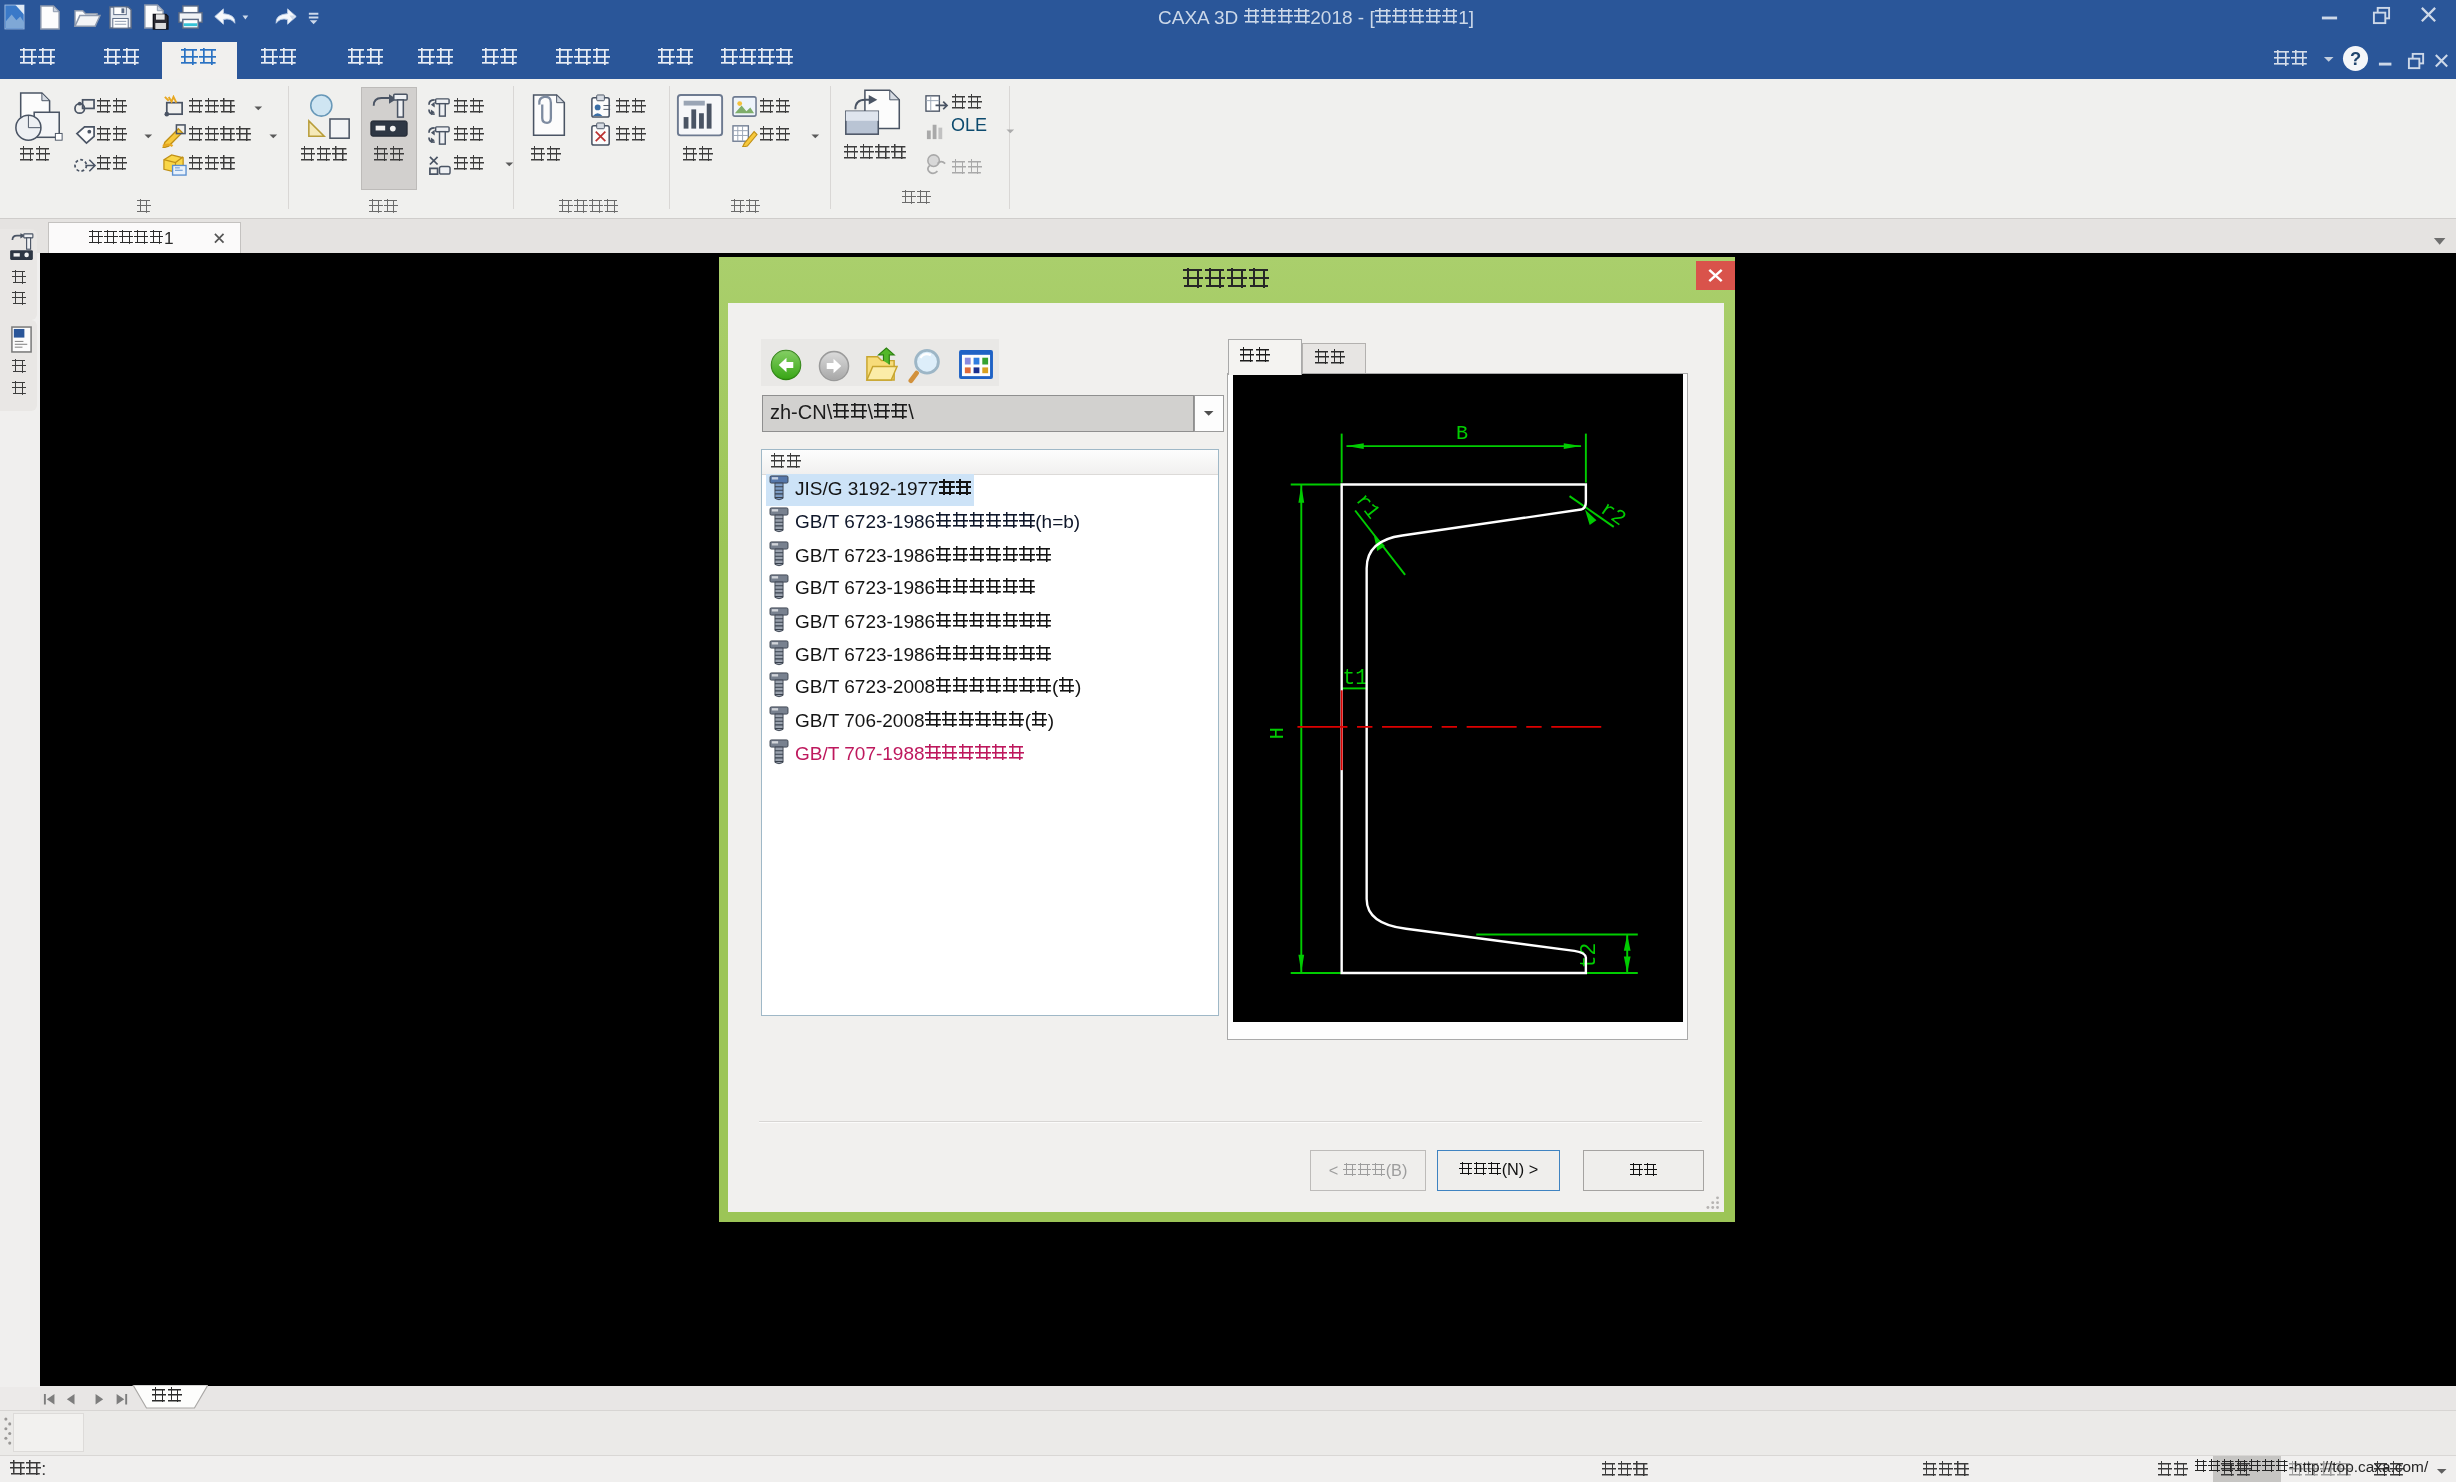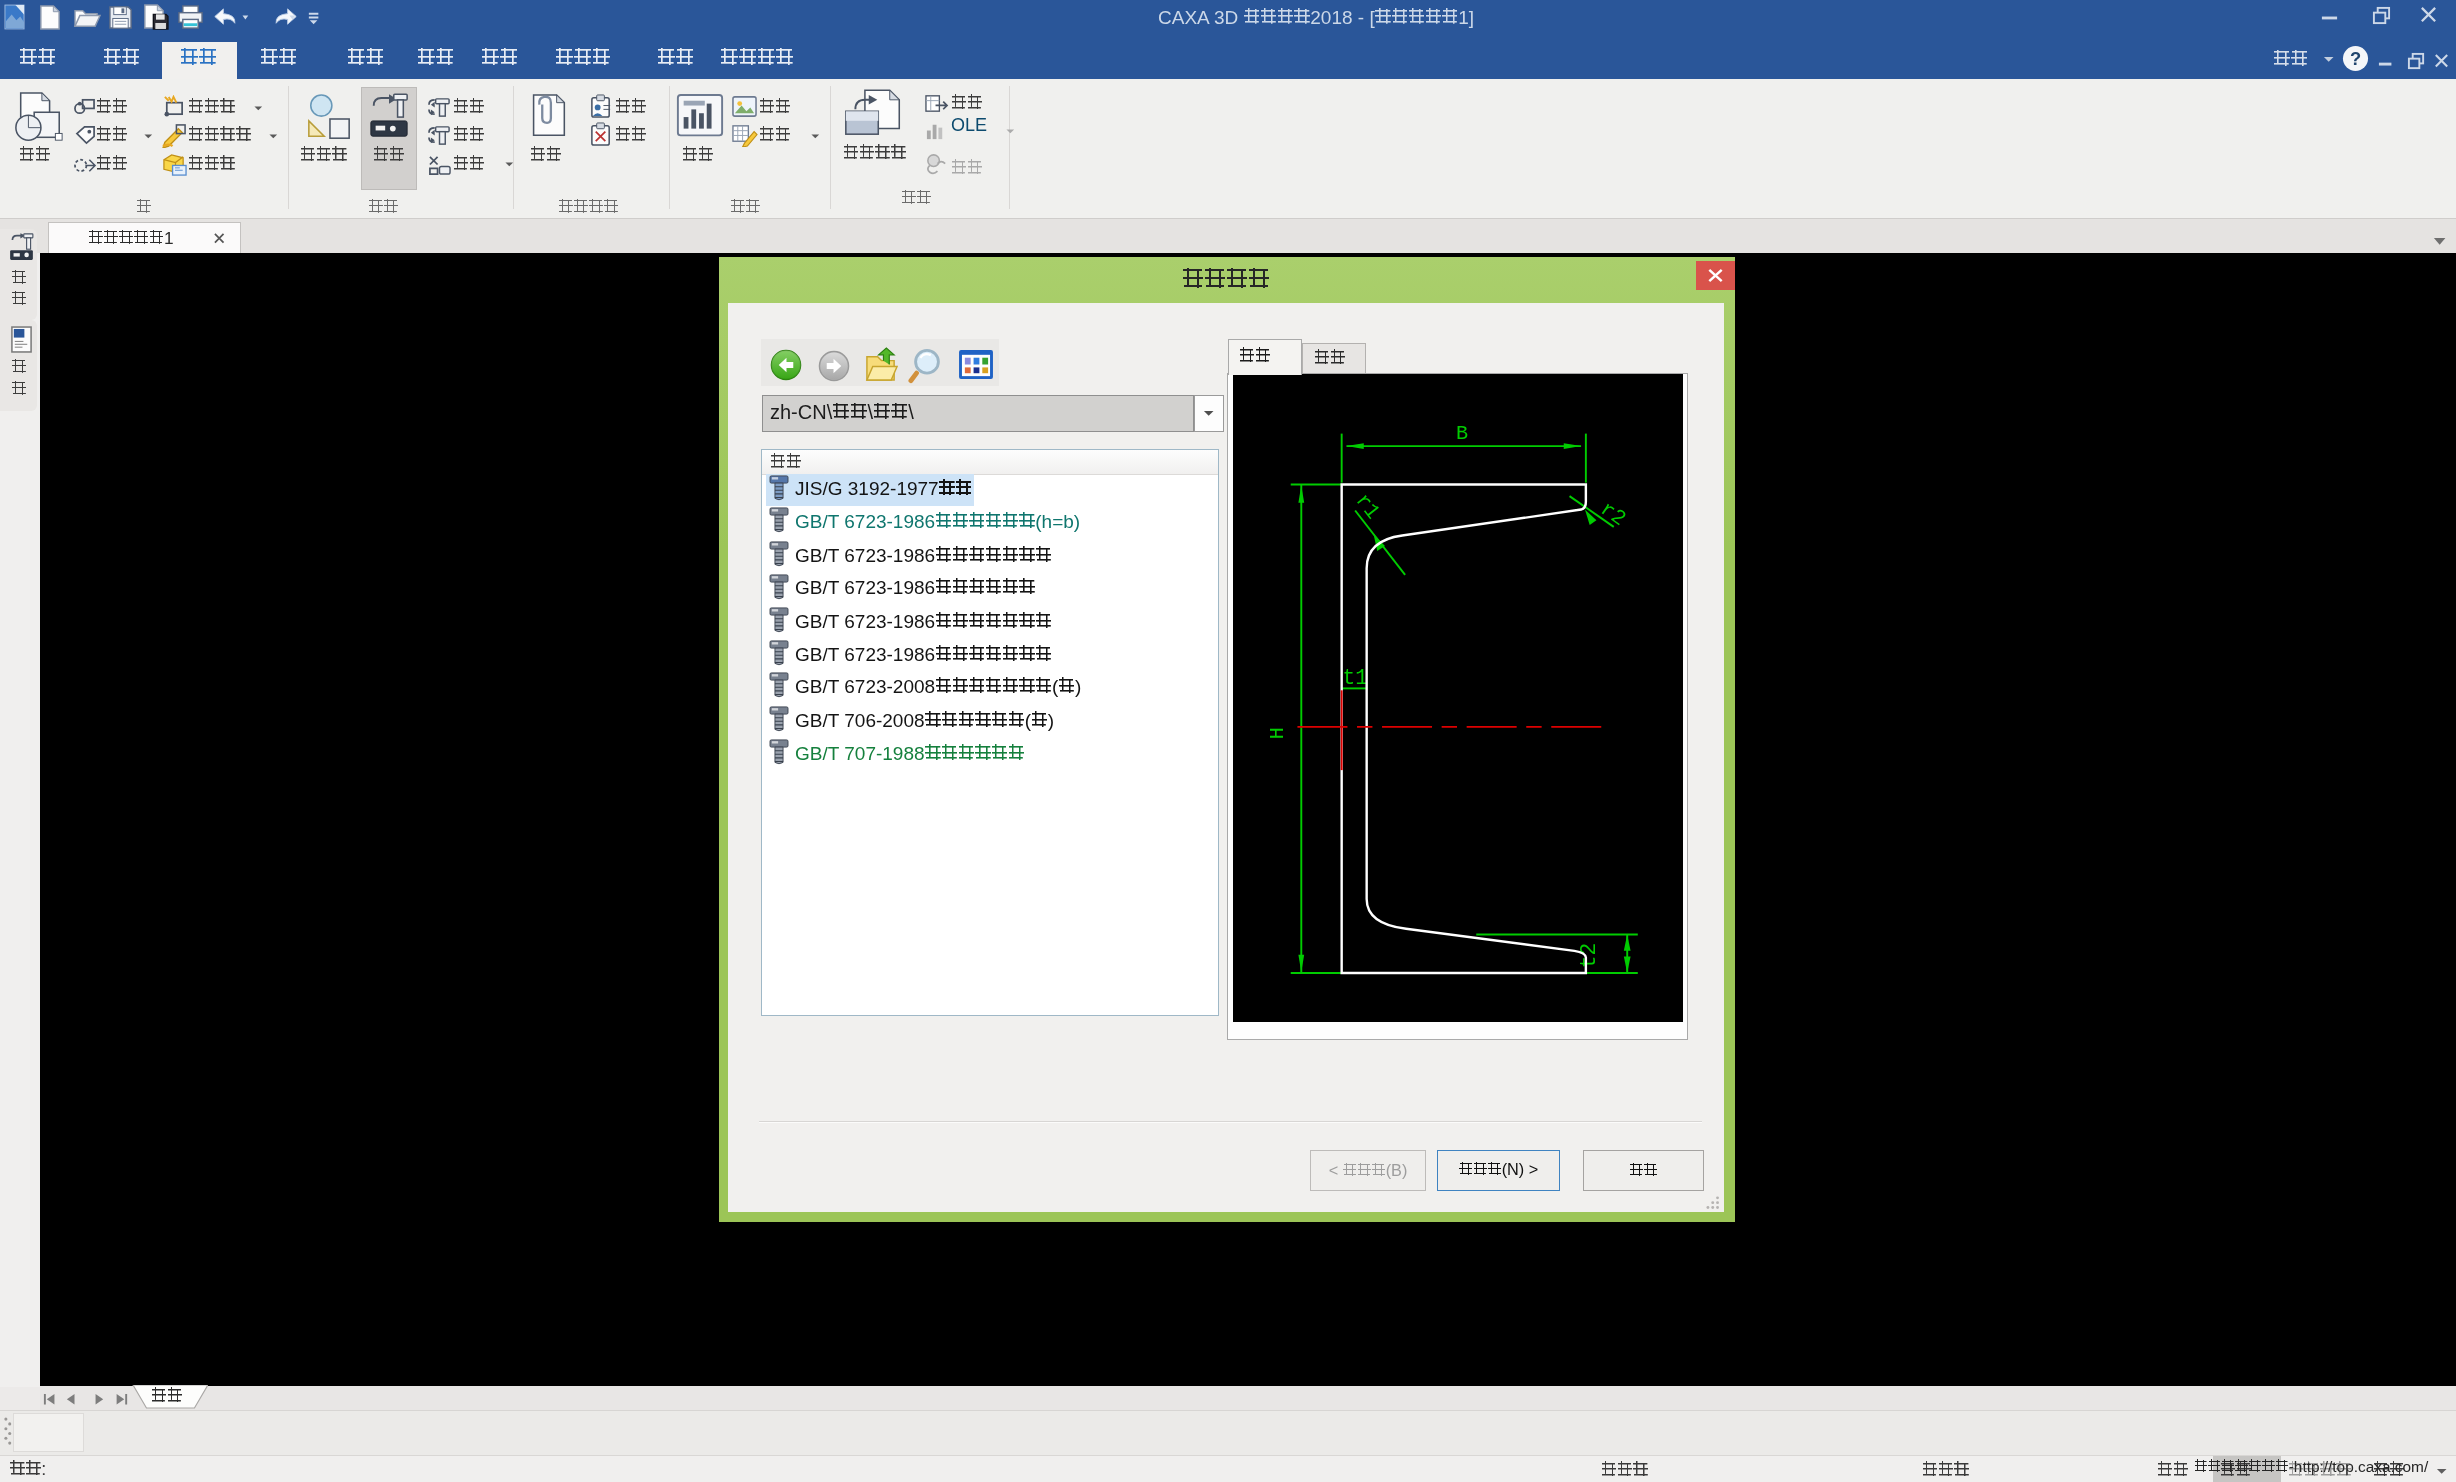--- a/index.html
+++ b/index.html
@@ -428,21 +428,21 @@
 <defs>
       <linearGradient id="bg528" x1="0" y1="0" x2="1" y2="0">
 <stop offset="0" stop-color="#6e7karc"></stop>
       </linearGradient>
     </defs>
 <rect x="1" y="1" width="20" height="8" rx="1.5" fill="#78818f" stroke="#39414d"></rect>
 <rect x="3" y="2.4" width="7" height="2.6" fill="#ffffffaa"></rect>
 <path d="M6.5 9 h9 v17 q-4.5 3-9 0z" fill="#9aa2ae" stroke="#39414d"></path>
 <path d="M6.5 13 h9 M6.5 17 h9 M6.5 21 h9 M6.5 25 h9" stroke="#39414d" stroke-width="1.2"></path>
   </svg>
-<div style="left:795px;top:511px;z-index:12;font-size:19px;color:#0f766e">GB/T 6723-1986<i class="c"></i><i class="c"></i><i class="c"></i><i class="c"></i><i class="c"></i><i class="c"></i>(h=b)</div>
+<div style="left:795px;top:511px;z-index:12;font-size:19px;color:#0f172a">GB/T 6723-1986<i class="c"></i><i class="c"></i><i class="c"></i><i class="c"></i><i class="c"></i><i class="c"></i>(h=b)</div>
 <svg style="left:769px;top:541px;z-index:13" width="20" height="27" viewBox="0 0 22 30">
 <defs>
       <linearGradient id="bg563" x1="0" y1="0" x2="1" y2="0">
 <stop offset="0" stop-color="#6e7karc"></stop>
       </linearGradient>
     </defs>
 <rect x="1" y="1" width="20" height="8" rx="1.5" fill="#78818f" stroke="#39414d"></rect>
 <rect x="3" y="2.4" width="7" height="2.6" fill="#ffffffaa"></rect>
 <path d="M6.5 9 h9 v17 q-4.5 3-9 0z" fill="#9aa2ae" stroke="#39414d"></path>
 <path d="M6.5 13 h9 M6.5 17 h9 M6.5 21 h9 M6.5 25 h9" stroke="#39414d" stroke-width="1.2"></path>
@@ -512,21 +512,21 @@
 <defs>
       <linearGradient id="bg769" x1="0" y1="0" x2="1" y2="0">
 <stop offset="0" stop-color="#6e7karc"></stop>
       </linearGradient>
     </defs>
 <rect x="1" y="1" width="20" height="8" rx="1.5" fill="#78818f" stroke="#39414d"></rect>
 <rect x="3" y="2.4" width="7" height="2.6" fill="#ffffffaa"></rect>
 <path d="M6.5 9 h9 v17 q-4.5 3-9 0z" fill="#9aa2ae" stroke="#39414d"></path>
 <path d="M6.5 13 h9 M6.5 17 h9 M6.5 21 h9 M6.5 25 h9" stroke="#39414d" stroke-width="1.2"></path>
   </svg>
-<div style="left:795px;top:743px;z-index:12;font-size:19px;color:#15803d">GB/T 707-1988<i class="c"></i><i class="c"></i><i class="c"></i><i class="c"></i><i class="c"></i><i class="c"></i></div>
+<div style="left:795px;top:743px;z-index:12;font-size:19px;color:#be185d">GB/T 707-1988<i class="c"></i><i class="c"></i><i class="c"></i><i class="c"></i><i class="c"></i><i class="c"></i></div>
 <div style="left:759px;top:1121px;width:943px;height:1px;z-index:12;background:#d8d6d4"></div>
 <div style="left:759px;top:1122px;width:943px;height:1px;z-index:12;background:#fbfbfa"></div>
 <div style="left:1310px;top:1150px;width:116px;height:41px;z-index:12;background:#efeeec;font-size:16.3px;text-align:center;line-height:39px;border:1px solid #bdbbb9;color:#9d9d9d">&lt; <i class="c"></i><i class="c"></i><i class="c"></i>(B)</div>
 <div style="left:1437px;top:1150px;width:123px;height:41px;z-index:12;background:#efeeec;font-size:16.3px;text-align:center;line-height:39px;border:1.9px solid #3f83c1;color:#111;line-height:37px"><i class="c"></i><i class="c"></i><i class="c"></i>(N) &gt;</div>
 <div style="left:1583px;top:1150px;width:121px;height:41px;z-index:12;background:#efeeec;font-size:16.3px;text-align:center;line-height:39px;border:1px solid #a5a3a1;color:#111"><i class="c"></i><i class="c"></i></div>
 <svg style="left:1706px;top:1194px;z-index:13" width="15.4" height="15.4" viewBox="0 0 16 16">
 <g fill="#b5b3b1">
       <circle cx="12" cy="4" r="1.5"></circle>
       <circle cx="12" cy="9" r="1.5"></circle>
       <circle cx="12" cy="14" r="1.5"></circle>

